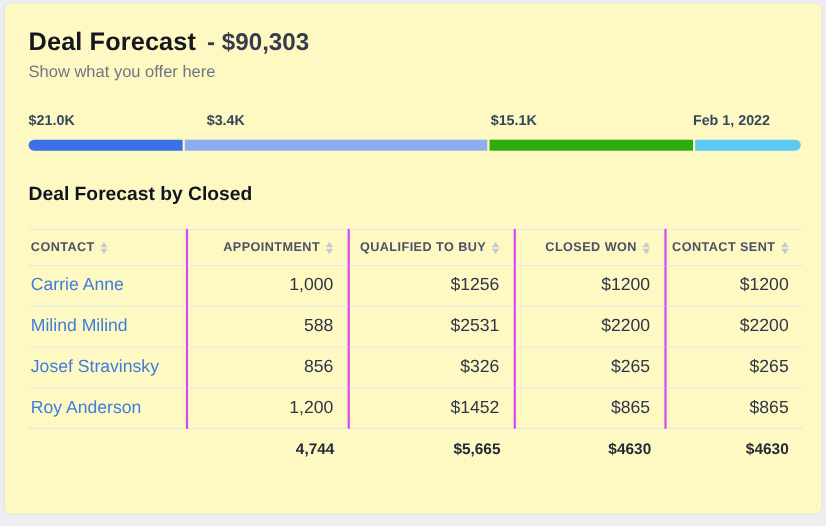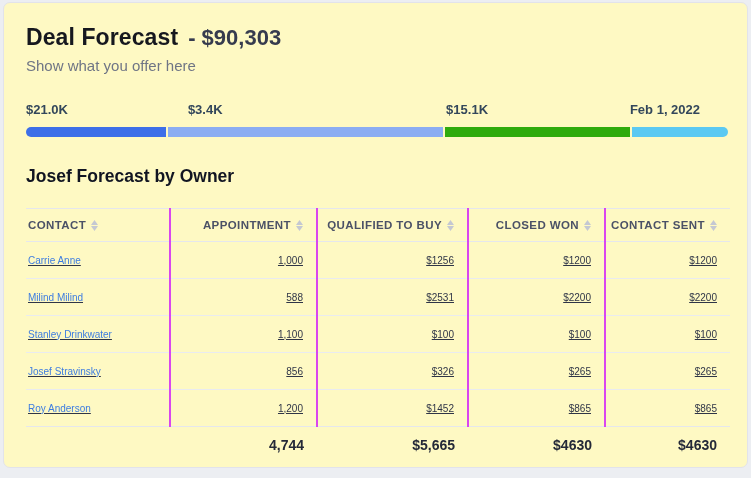--- a/index.html
+++ b/index.html
@@ -55,23 +55,22 @@
   thead th, tbody td { border-right: 2px solid #d946ef; }
   thead th:last-child, tbody td:last-child { border-right: none; }
   th .th-inner { display: flex; align-items: center; gap: 5px; padding: 0 13px 0 2px; }
   th.num .th-inner { justify-content: flex-end; }
   th.txt .th-inner { justify-content: flex-start; }
   .sort-icon { display: inline-flex; flex-direction: column; gap: 1px; }
   .sort-icon svg { display: block; }
   tbody td {
     height: 37px;
     border-bottom: 1px solid #e9ebf0;
-    font-size: 10px; color: #2f3547;
+    font-size: 16px; color: #2f3547;
     vertical-align: middle;
-    text-decoration: underline;
   }
   tbody tr:last-child td { border-bottom: 1px solid #e5e7ed; }
   td.num, tfoot td.num { text-align: right; padding-right: 13px; }
   td.txt { padding-left: 2px; }
   .contact-link { color: #3e7de0; text-decoration: none; cursor: pointer; }
   tfoot td {
     height: 37px; border: none;
     font-size: 14px; font-weight: 700; color: #242938;
     vertical-align: middle;
   }
@@ -93,21 +92,21 @@
     <span class="seg-label" style="left: 60.1%;">$15.1K</span>
     <span class="seg-label" style="left: 86.4%;">Feb 1, 2022</span>
     <div class="bar">
       <div class="seg" style="flex: 0 0 20.1%; background: rgb(61, 111, 232);"></div>
       <div class="seg" style="flex: 0 0 39.3%; background: rgb(139, 173, 242);"></div>
       <div class="seg" style="flex: 0 0 26.4%; background: rgb(47, 171, 12);"></div>
       <div class="seg" style="flex: 0 0 13.8%; background: rgb(91, 201, 242);"></div>
     </div>
   </div>
 
-  <div class="section-title">Josef Forecast by Owner</div>
+  <div class="section-title">Deal Forecast by Closed</div>
 
   <table>
     <colgroup>
       <col class="c-contact">
         <col class="c-appt">
         <col class="c-qual">
         <col class="c-closed">
         <col class="c-sent">
     </colgroup>
     <thead>
@@ -188,27 +187,20 @@
         <td class="num">$1200</td>
       </tr>
       <tr>
         <td class="txt"><a class="contact-link">Milind Milind</a></td>
         <td class="num">588</td>
         <td class="num">$2531</td>
         <td class="num">$2200</td>
         <td class="num">$2200</td>
       </tr>
       <tr>
-        <td class="txt"><a class="contact-link">Stanley Drinkwater</a></td>
-        <td class="num">1,100</td>
-        <td class="num">$100</td>
-        <td class="num">$100</td>
-        <td class="num">$100</td>
-      </tr>
-      <tr>
         <td class="txt"><a class="contact-link">Josef Stravinsky</a></td>
         <td class="num">856</td>
         <td class="num">$326</td>
         <td class="num">$265</td>
         <td class="num">$265</td>
       </tr>
       <tr>
         <td class="txt"><a class="contact-link">Roy Anderson</a></td>
         <td class="num">1,200</td>
         <td class="num">$1452</td>

